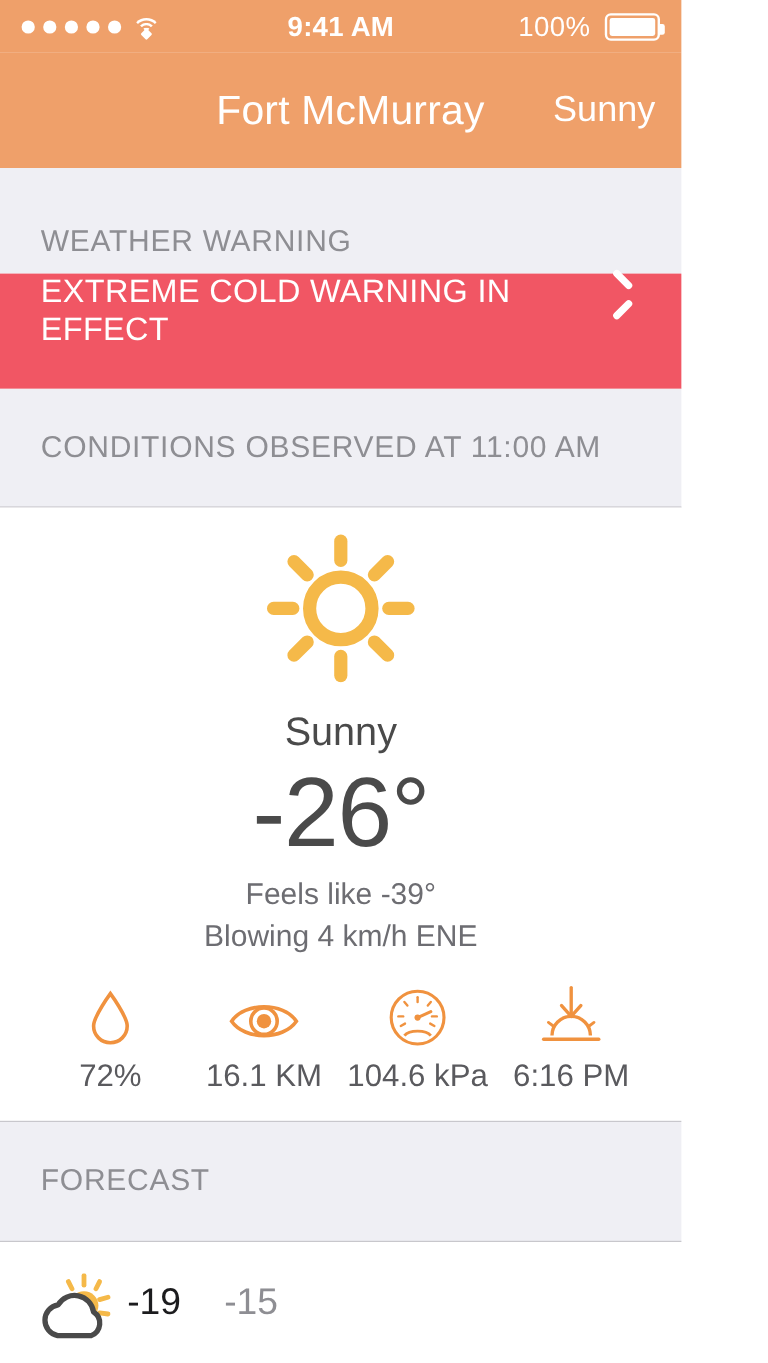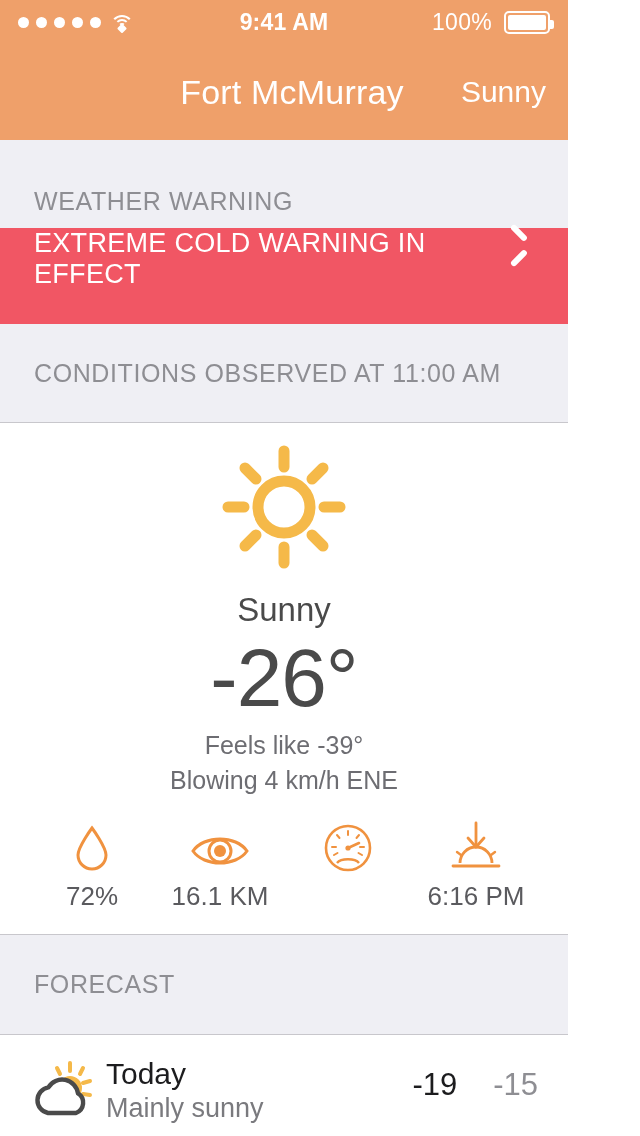--- a/index.html
+++ b/index.html
@@ -212,20 +212,21 @@
               <line x1="9" y1="24" x2="13" y2="24"></line>
               <line x1="41" y1="24" x2="37" y2="24"></line>
               <line x1="11" y1="32" x2="14.5" y2="30"></line>
               <line x1="39" y1="32" x2="35.5" y2="30"></line>
             </g>
             <line x1="25" y1="25" x2="36" y2="20" stroke="#F0923F" stroke-width="2.6" stroke-linecap="round"></line>
             <circle cx="25" cy="25" r="2.6" fill="#F0923F"></circle>
             <path d="M14 40 C18 35 32 35 36 40" fill="none" stroke="#F0923F" stroke-width="2.4"></path>
           </svg>
         </div>
+        <div class="metric-val">104.6 kPa</div>
       </div>
 
 
       <div class="metric">
         <div class="metric-icon">
           <svg width="54" height="54" viewBox="0 0 54 54">
             <path d="M11 44 A16 16 0 0 1 43 44" fill="none" stroke="#F0923F" stroke-width="2.8"></path>
             <line x1="4" y1="47" x2="50" y2="47" stroke="#F0923F" stroke-width="2.8" stroke-linecap="round"></line>
             <g stroke="#F0923F" stroke-width="2.4" stroke-linecap="round">
               <line x1="8" y1="33" x2="12" y2="36"></line>
@@ -253,24 +254,20 @@
             <line x1="40" y1="2" x2="40" y2="10"></line>
             <line x1="27" y1="7" x2="30" y2="13"></line>
             <line x1="53" y1="7" x2="50" y2="13"></line>
             <line x1="60" y1="20" x2="53" y2="22"></line>
             <line x1="60" y1="34" x2="53" y2="33"></line>
           </g>
           <circle cx="40" cy="27" r="12" fill="#F5B949"></circle>
           <path d="M18 52 a13 13 0 0 1 0.4 -25.6 a16 16 0 0 1 29.6 6 a11 11 0 0 1 -2 19.6 Z" fill="#ffffff" stroke="#4A4A4A" stroke-width="4.4" stroke-linejoin="round"></path>
         </svg>
       </div>
-      <div class="fc-labels">
-        <div class="fc-day">Today</div>
-        <div class="fc-sum">Mainly sunny</div>
-      </div>
       <div class="fc-temps">
         <span class="fc-lo">-19</span>
         <span class="fc-hi">-15</span>
       </div>
     </div>
     <div class="fc-desc">Mainly sunny. Increasing cloudiness late this afternoon. Wind up to 15 km/h. Wind chill -45</div>
   </div>
 
 </div>
 

